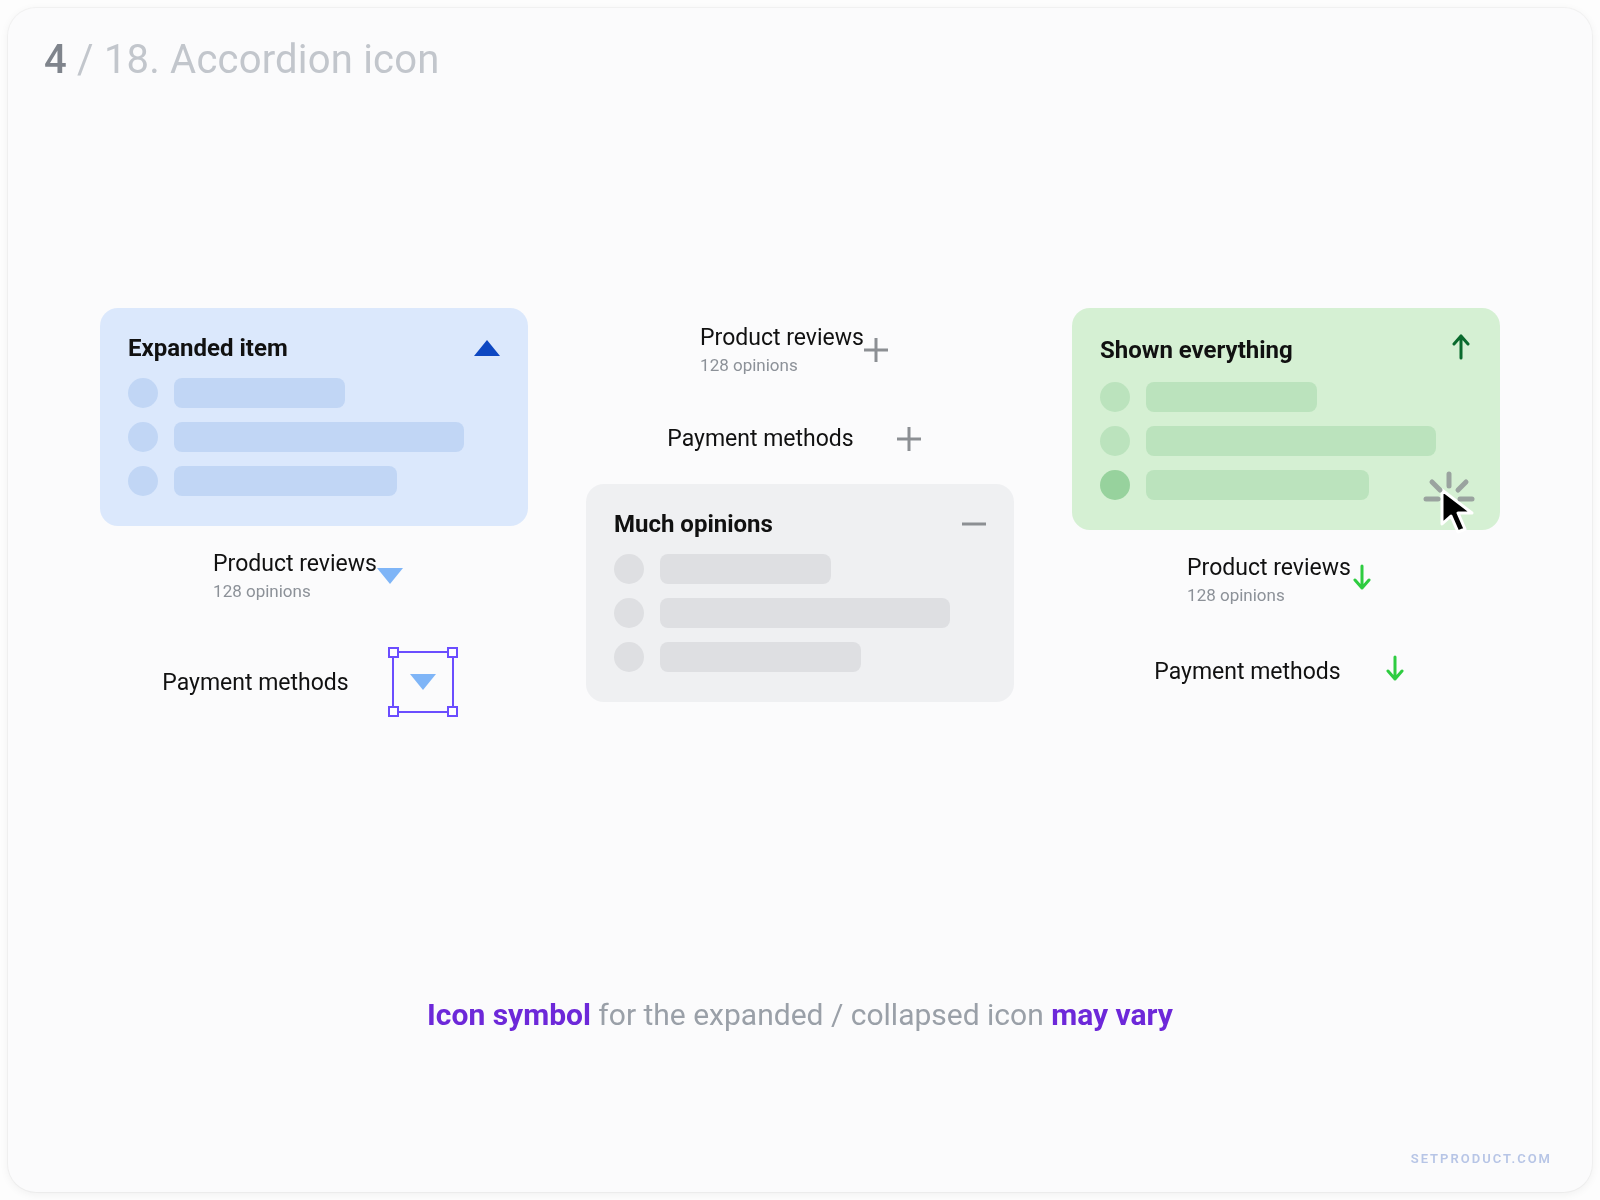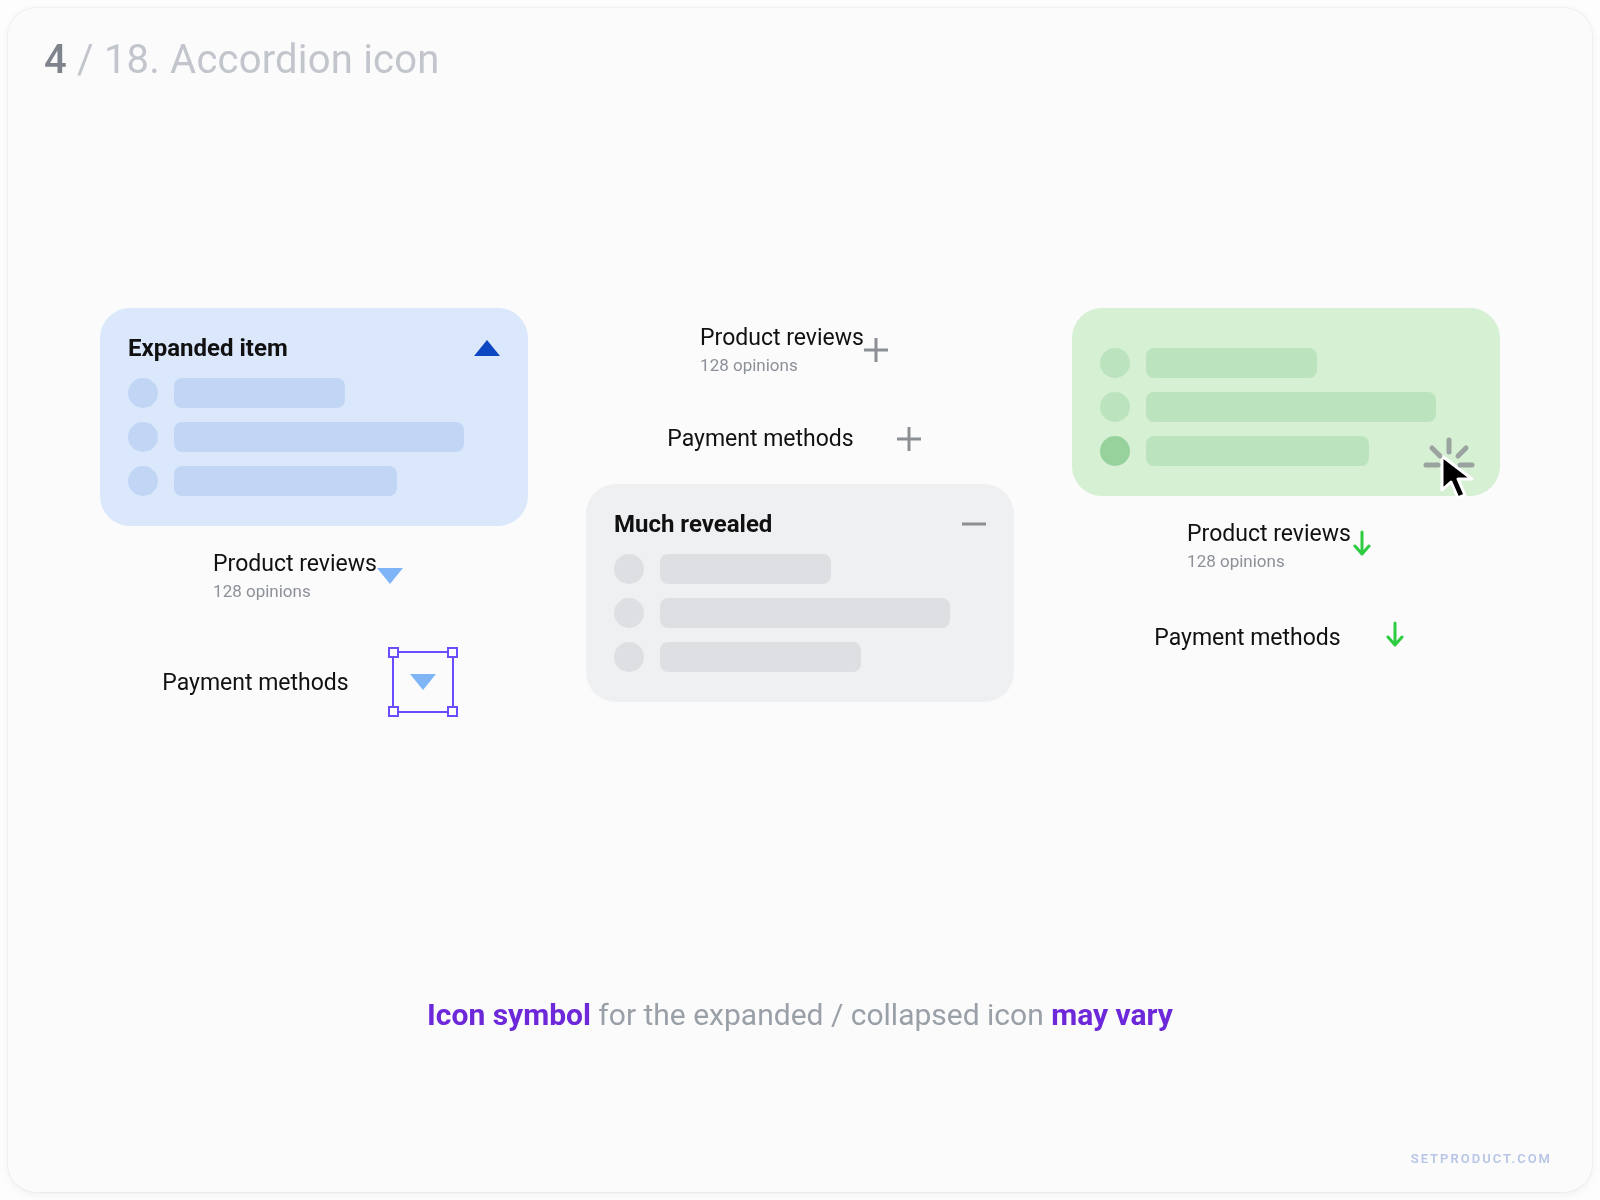--- a/index.html
+++ b/index.html
@@ -37,21 +37,21 @@
     top: 300px;
     left: 92px;
     right: 92px;
     display: grid;
     grid-template-columns: 1fr 1fr 1fr;
     gap: 58px;
     align-items: start;
   }
 
   .card {
-    border-radius: 30px;
+    border-radius: 18px;
     padding: 26px 28px 30px 28px;
   }
   .card-blue { background: #dbe8fc; }
   .card-grey { background: #eff0f2; }
   .card-green{ background: #d5f0d3; position: relative; }
 
   .card-title {
     font-size: 24px;
     font-weight: 700;
     color: #111;
@@ -237,40 +237,48 @@
 
       <div class="row">
         <div>
           <span>Payment methods</span>
         </div>
         <span class="plus-icon"></span>
       </div>
 
       <div class="card card-grey" style="margin-top:8px;">
         <div class="card-title">
-          <span>Much revealed</span>
+          <span>Much opinions</span>
           <span class="minus-icon"></span>
         </div>
         <div class="placeholder-row">
           <div class="ph-dot grey-fill"></div>
           <div class="ph-bar grey-fill" style="width:46%;"></div>
         </div>
         <div class="placeholder-row">
           <div class="ph-dot grey-fill"></div>
           <div class="ph-bar grey-fill" style="width:78%;"></div>
         </div>
         <div class="placeholder-row">
           <div class="ph-dot grey-fill"></div>
           <div class="ph-bar grey-fill" style="width:54%;"></div>
         </div>
       </div>
     </div>
 
     <div class="col gap8">
       <div class="card card-green">
+        <div class="card-title">
+          <span>Shown everything</span>
+          <span class="arrow-up-green">
+            <svg width="22" height="26" viewBox="0 0 22 26">
+                <path d="M11 2 L11 24 M11 2 L4 10 M11 2 L18 10" stroke="#0a6a2d" stroke-width="3" fill="none" stroke-linecap="round"></path>
+              </svg>
+          </span>
+        </div>
         <div class="placeholder-row">
           <div class="ph-dot green-fill"></div>
           <div class="ph-bar green-fill" style="width:46%;"></div>
         </div>
         <div class="placeholder-row">
           <div class="ph-dot green-fill"></div>
           <div class="ph-bar green-fill" style="width:78%;"></div>
         </div>
         <div class="placeholder-row">
           <div class="ph-dot green-fill" style="background:#97d29d;"></div>

